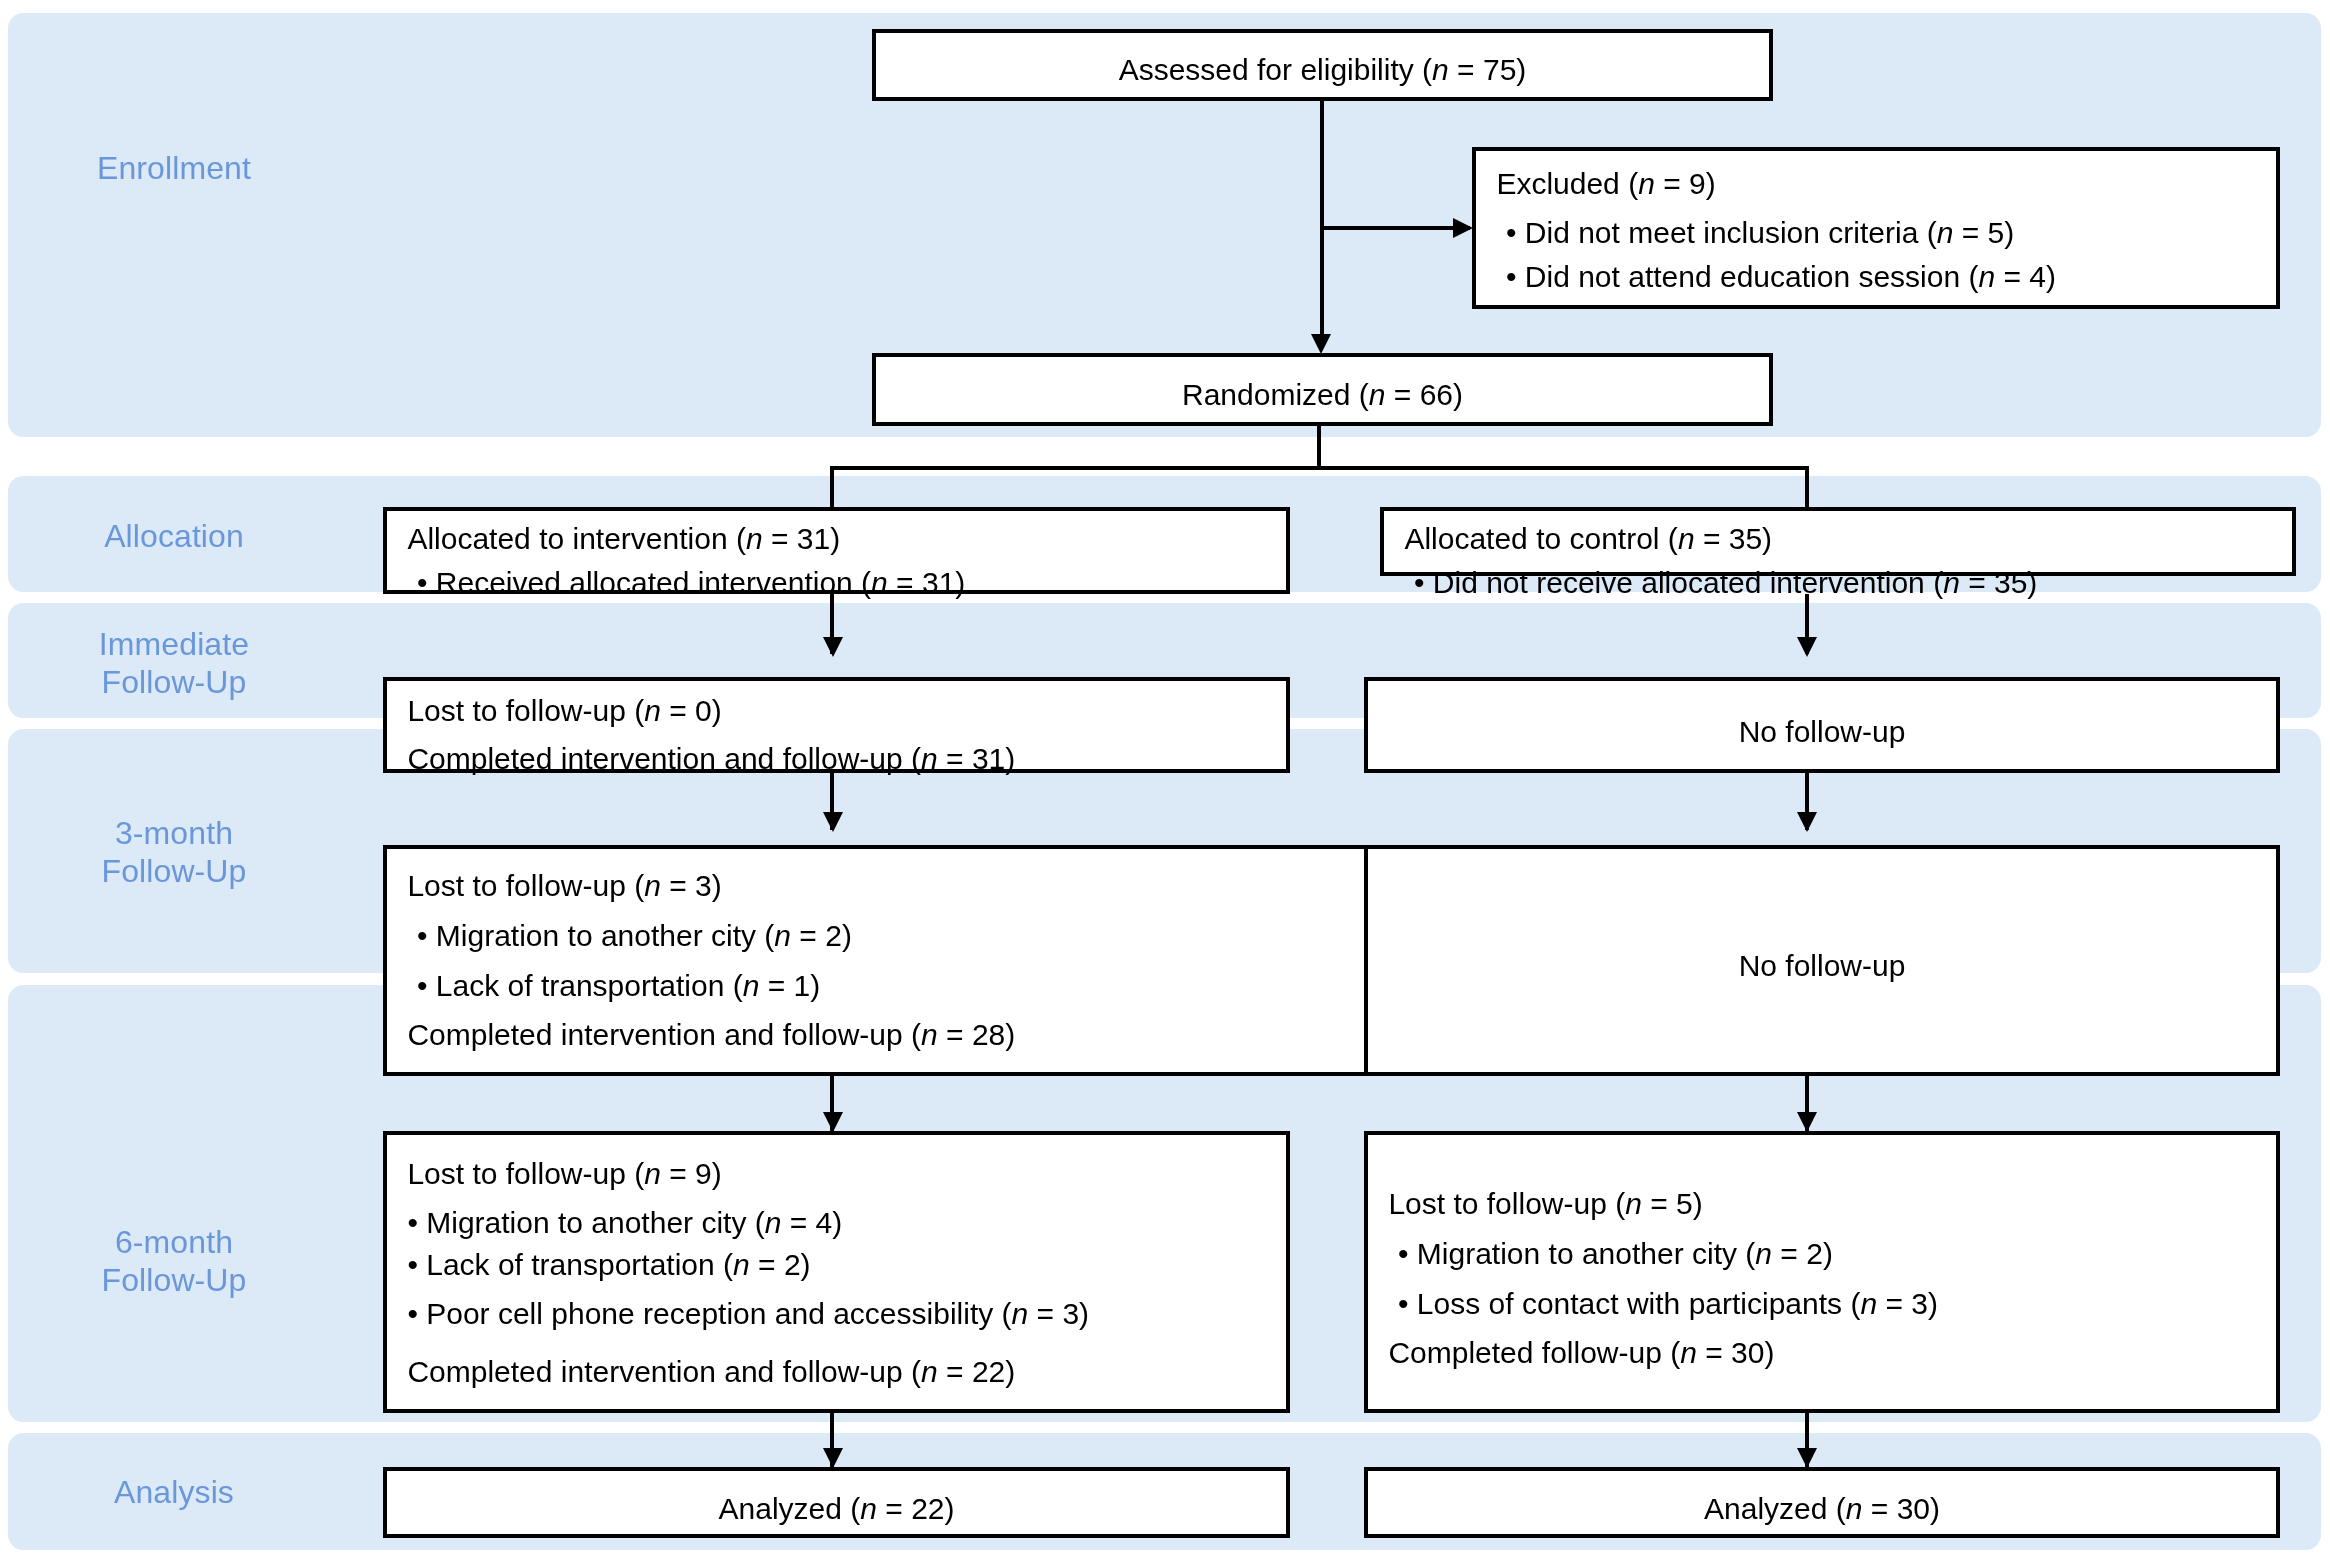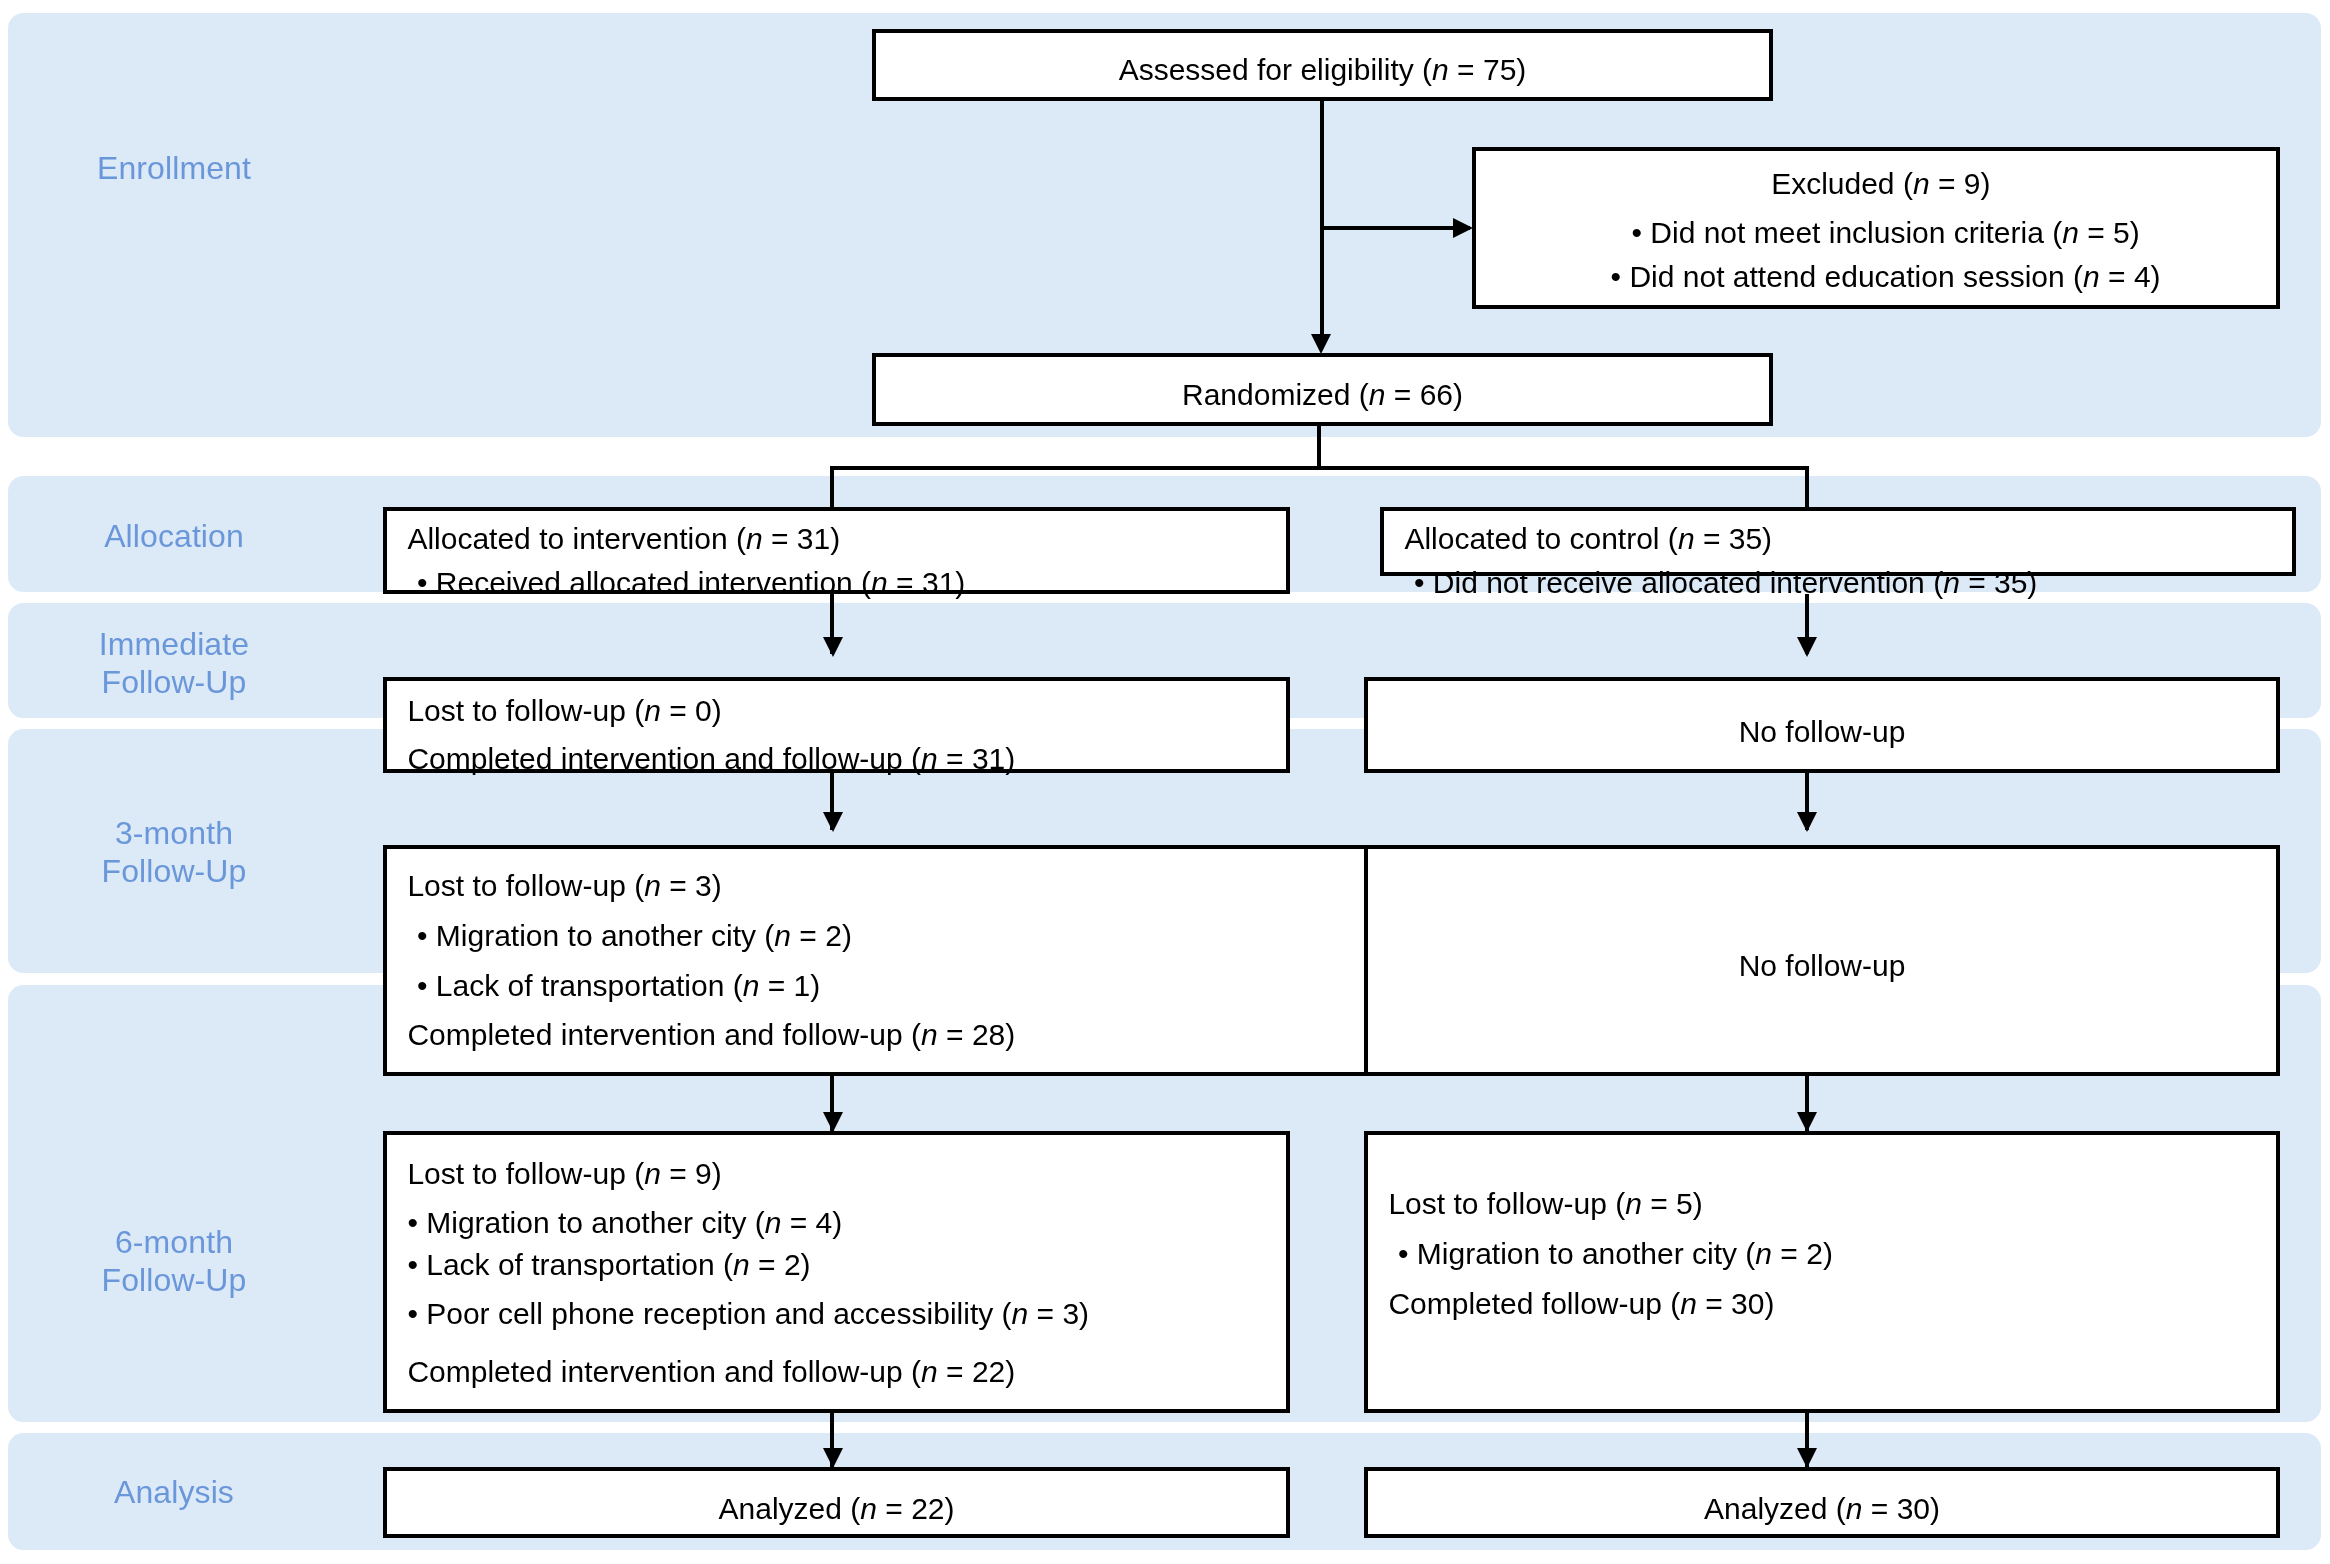--- a/index.html
+++ b/index.html
@@ -104,21 +104,21 @@
     </div>
   </div>
 
   <div class="vline" style="left:1320px;top:101px;height:245px;"></div>
   <div class="arrow-d" style="left:1311px;top:334px;"></div>
 
   <div class="hline" style="left:1320px;top:226px;width:150px;"></div>
   <div class="arrow-r" style="left:1453px;top:226px;margin-top:-7.8px;"></div>
 
   <div class="box" style="left:1472px;top:147px;width:808px;height:162px;">
-    <div class="txt" style="top:13.2px;text-align:center;">
+    <div class="txt" style="top:13.2px;">
       <span class="line"><span>Excluded (</span><span class="ital">n</span><span> = 9)</span></span>
       <span class="line bullet2" style="margin-top:9.6px;"><span>• Did not meet inclusion criteria (</span><span class="ital">n</span><span> = 5)</span></span>
       <span class="line bullet2" style="margin-top:4.8px;"><span>• Did not attend education session (</span><span class="ital">n</span><span> = 4)</span></span>
     </div>
   </div>
 
   <div class="box center" style="left:872px;top:353px;width:901px;height:73px;">
     <div class="txt" style="top:18px;">
       <span class="line"><span>Randomized (</span><span class="ital">n</span><span> = 66)</span></span>
     </div>
@@ -195,20 +195,21 @@
       <span class="line bullet" style="margin-top:3.6px;"><span>• Lack of transportation (</span><span class="ital">n</span><span> = 2)</span></span>
       <span class="line bullet" style="margin-top:10px;"><span>• Poor cell phone reception and accessibility (</span><span class="ital">n</span><span> = 3)</span></span>
       <span class="line" style="margin-top:19px;"><span>Completed intervention and follow-up (</span><span class="ital">n</span><span> = 22)</span></span>
     </div>
   </div>
 
   <div class="box" style="left:1364px;top:1131px;width:916px;height:282px;">
     <div class="txt" style="top:49px;">
       <span class="line"><span>Lost to follow-up (</span><span class="ital">n</span><span> = 5)</span></span>
       <span class="line bullet2" style="margin-top:10.8px;"><span>• Migration to another city (</span><span class="ital">n</span><span> = 2)</span></span>
+      <span class="line bullet2" style="margin-top:10.8px;"><span>• Loss of contact with participants (</span><span class="ital">n</span><span> = 3)</span></span>
       <span class="line" style="margin-top:10.8px;"><span>Completed follow-up (</span><span class="ital">n</span><span> = 30)</span></span>
     </div>
   </div>
 
   <div class="vline" style="left:830px;top:1413px;height:54px;"></div>
   <div class="arrow-d" style="left:823px;top:1448px;"></div>
   <div class="vline" style="left:1805px;top:1413px;height:54px;"></div>
   <div class="arrow-d" style="left:1797px;top:1448px;"></div>
 
   <div class="box center" style="left:383px;top:1467px;width:907px;height:71px;">

